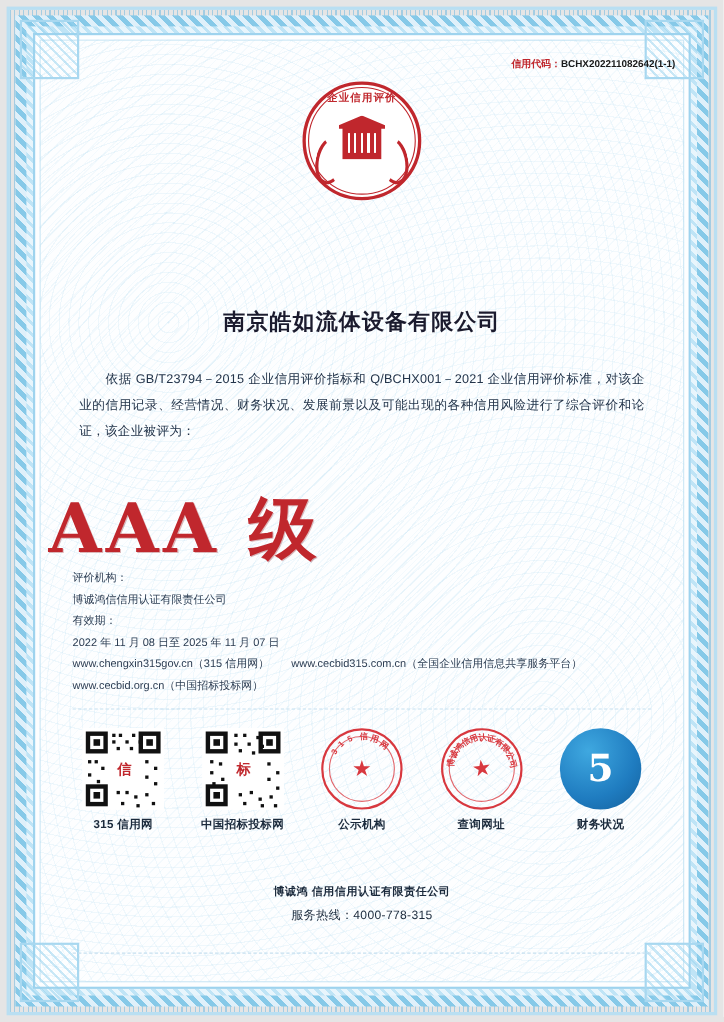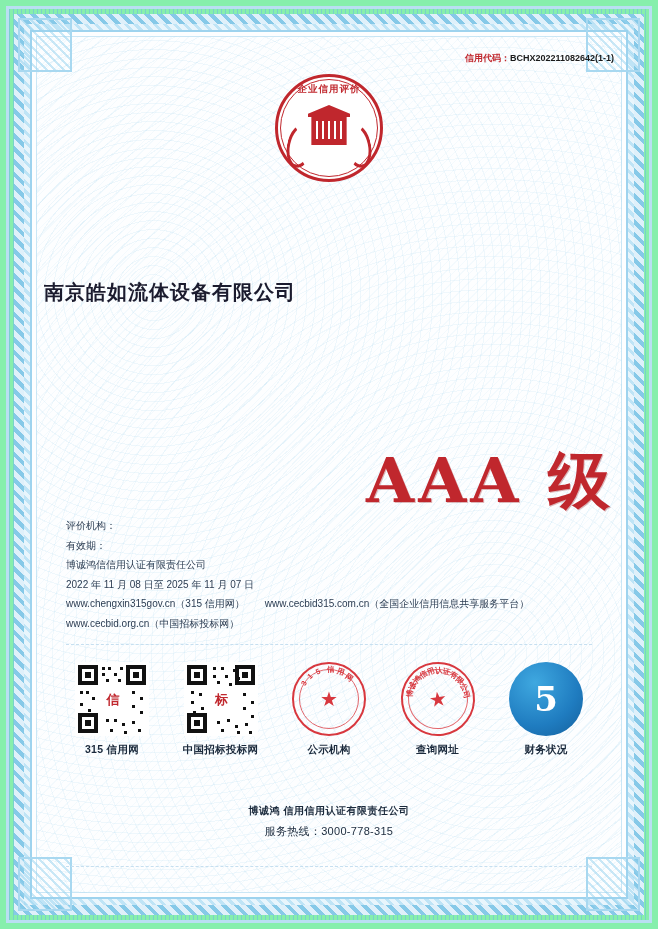--- a/index.html
+++ b/index.html
@@ -5,21 +5,21 @@
   * { box-sizing: border-box; }
   html, body {
     margin: 0; padding: 0;
     width: 658px; height: 929px;
     font-family: "Liberation Sans", sans-serif;
     background: #ffffff;
   }
   #cert {
     position: relative;
     width: 658px; height: 929px;
-    background: #86efac;
+    background: #e5e5e5;
     overflow: hidden;
   }
 
   
   .frame-outer {
     position: absolute;
     left: 6px; top: 6px; right: 6px; bottom: 6px;
     border: 3px solid #b9dff2;
     background:
       repeating-linear-gradient(90deg,
@@ -165,41 +165,42 @@
     font-size: 46px;
     font-weight: bold;
     color: #c0272d;
     letter-spacing: 3px;
     text-shadow: 1px 1px 0 rgba(140,20,25,.35);
     font-family: "DejaVu Sans", sans-serif;
   }
   .company {
     position: absolute;
     left: 0; right: 0; top: 235px;
+    text-align: center;
     font-size: 20px;
     font-weight: bold;
     color: #1b1b2e;
     letter-spacing: 1px;
   }
 
   .body-text {
     position: absolute;
     left: 28px; right: 28px; top: 290px;
     font-size: 11.5px;
     line-height: 2.05;
     color: #23344a;
     text-align: justify;
     text-indent: 24px;
     letter-spacing: .2px;
   }
 
   .grade {
     position: absolute;
     left: 0; right: 0; top: 395px;
-    text-align: right;
+    text-align: left;
     font-size: 62px;
     font-weight: bold;
     color: #c0272d;
     letter-spacing: 4px;
     font-family: "DejaVu Serif", serif;
     text-shadow: 1px 1px 0 rgba(150,25,30,.30);
   }
 
   
   .details {
@@ -375,29 +376,30 @@
         <div class="arc-text">企业信用评价</div>
         <div class="bank"></div>
         <div class="laurel-l"></div>
         <div class="laurel-r"></div>
       </div>
     </div>
 
 
     <div class="company">南京皓如流体设备有限公司</div>
 
+    <div class="body-text">依据 GB/T23794－2015 企业信用评价指标和 Q/BCHX001－2021 企业信用评价标准，对该企业的信用记录、经营情况、财务状况、发展前景以及可能出现的各种信用风险进行了综合评价和论证，该企业被评为：</div>
 
     <div class="grade">AAA 级</div>
 
     <div class="details">
       <div>评价机构：</div>
+      <div>博诚鸿信信用认证有限责任公司</div>
       <div>
         <span class="lbl">有效期：</span>
       </div>
-      <div>博诚鸿信信用认证有限责任公司</div>
       <div>2022 年 11 月 08 日至 2025 年 11 月 07 日</div>
       <div class="urls">www.chengxin315gov.cn（315 信用网）　　www.cecbid315.com.cn（全国企业信用信息共享服务平台）</div>
       <div class="urls">www.cecbid.org.cn（中国招标投标网）</div>
     </div>
 
     <div class="hr"></div>
 
     <div class="seal-row">
 
       <div class="seal-cell">
@@ -509,19 +511,19 @@
         <div class="mark">
           <div class="glyph">5</div>
         </div>
         <div class="seal-cap">财务状况</div>
       </div>
 
     </div>
 
     <div class="footer">
       <div class="org">博诚鸿 信用信用认证有限责任公司</div>
-      <div class="tel">服务热线：3000-778-315</div>
+      <div class="tel">服务热线：4000-778-315</div>
     </div>
 
     <div class="footer-hr"></div>
 
   </div>
 </div>
 
 </body></html>

